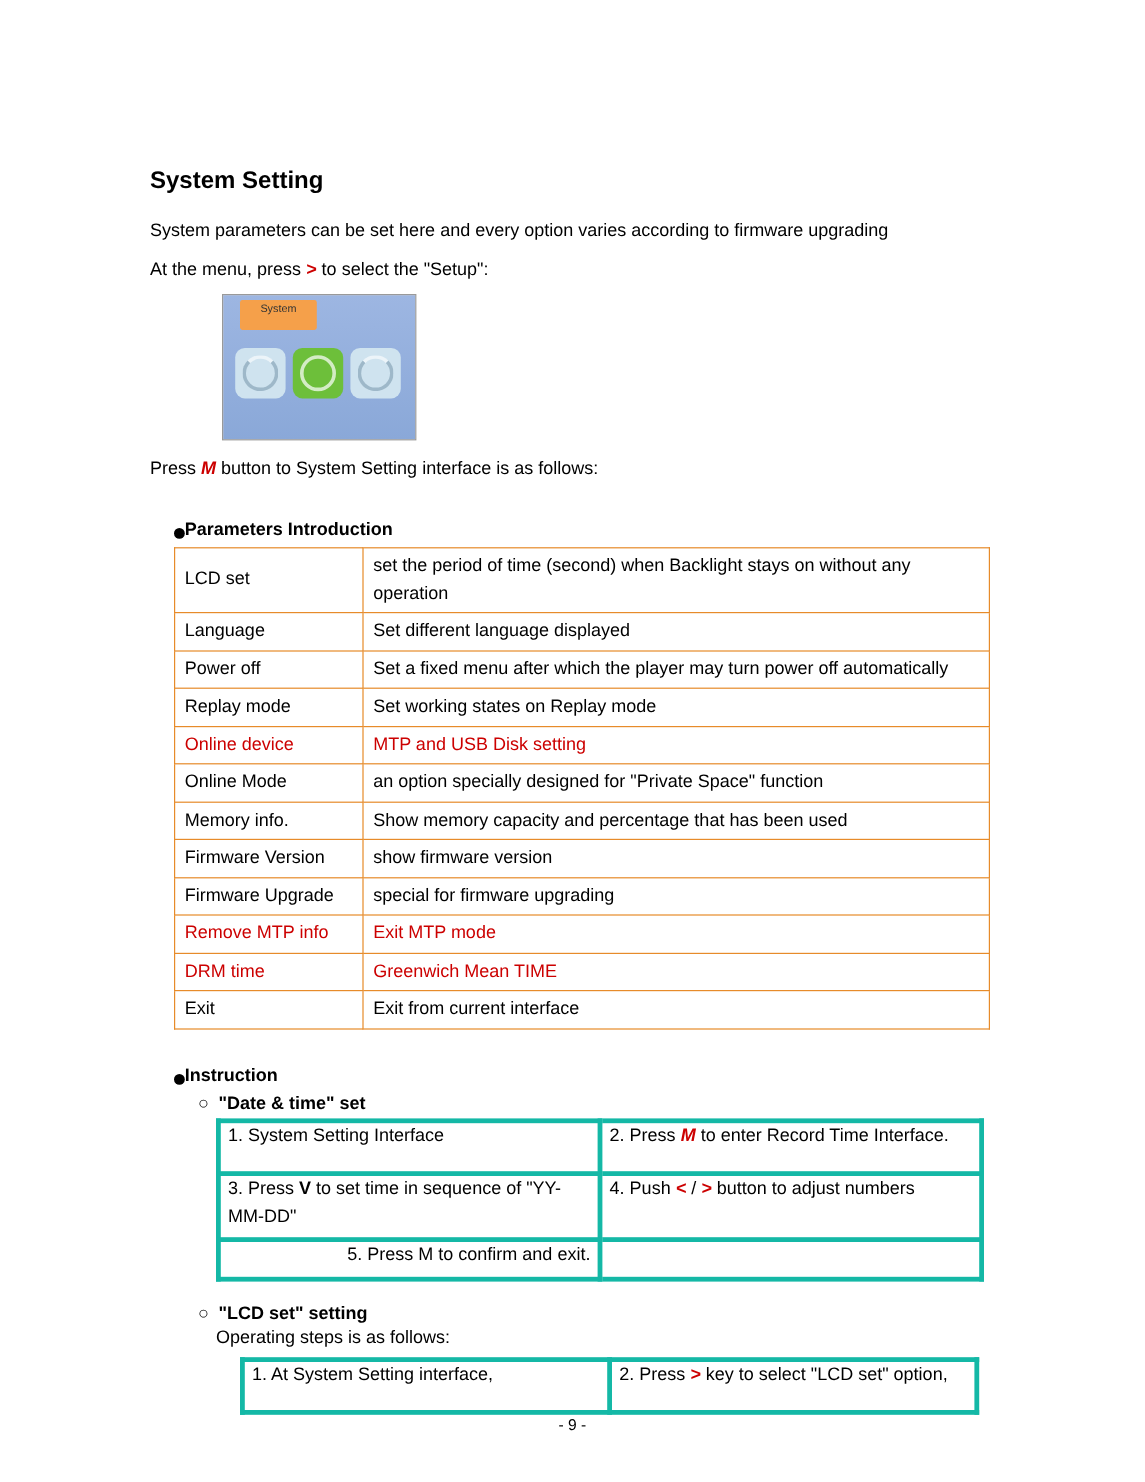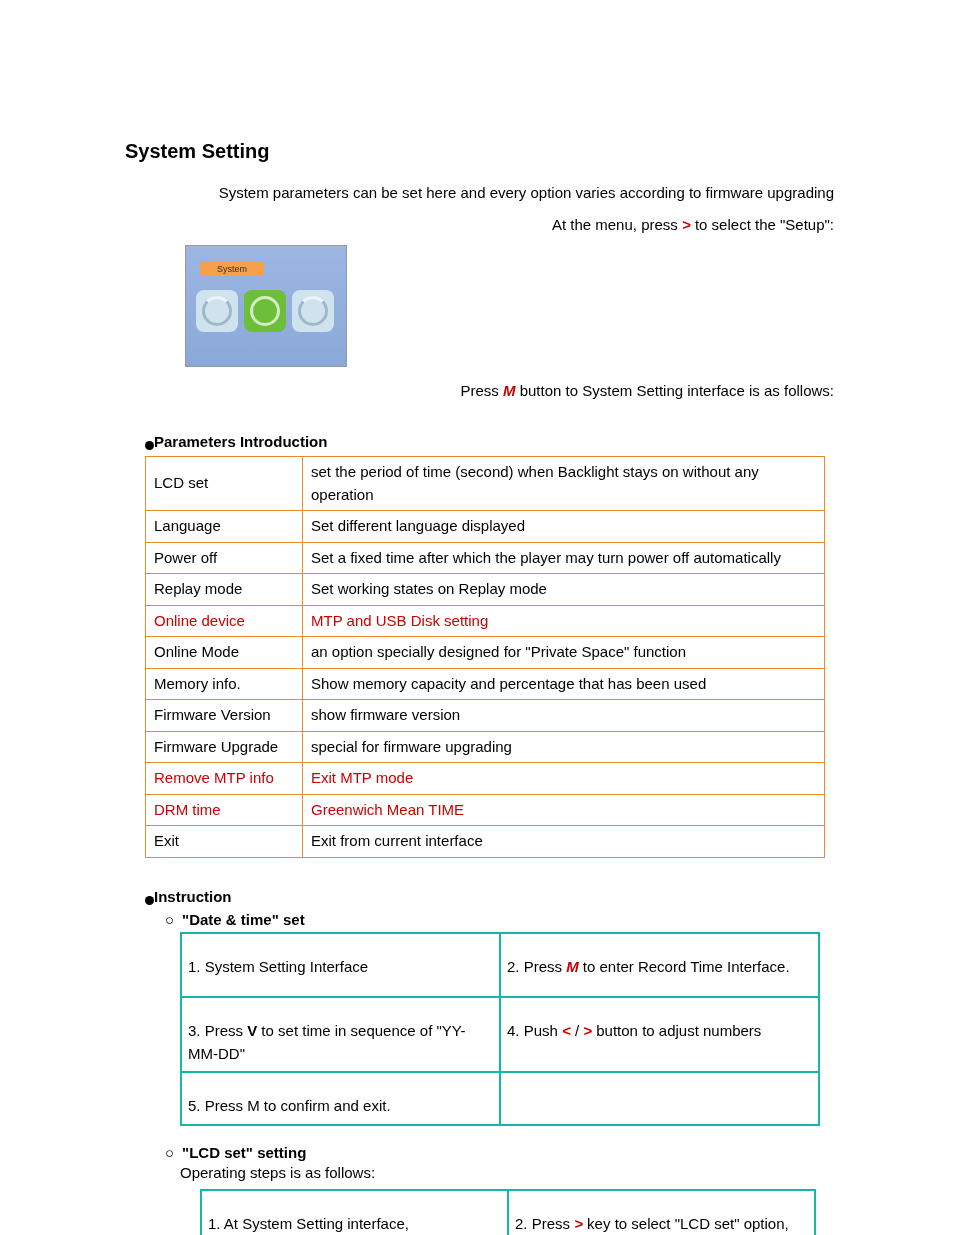--- a/index.html
+++ b/index.html
@@ -15,38 +15,38 @@
     min-height: 1235px;
     box-sizing: border-box;
     padding: 140px 120px 40px 125px;
     position: relative;
   }
   h1 {
     font-size: 20px;
     font-weight: bold;
     margin: 0 0 18px 0;
   }
-  .indent-1 { margin-left: 40px; text-align: right; }
-  .indent-2 { margin-left: 60px; text-align: right; }
+  .indent-1 { margin-left: 40px; }
+  .indent-2 { margin-left: 60px; }
   .para { line-height: 1.6; margin: 0 0 8px 0; }
   .red { color: #c00; font-weight: bold; font-style: italic; }
   .red-plain { color: #c00; }
   .screenshot {
     width: 160px;
     height: 120px;
     background: linear-gradient(180deg,#9db6e2 0%, #8aa8d8 100%);
     border: 1px solid #999;
     margin: 4px 0 12px 60px;
     position: relative;
     overflow: hidden;
   }
   .screenshot .tab {
     position: absolute;
-    top: 16px; left: 14px;
-    width: 64px; height: 14px;
+    top: 4px; left: 14px;
+    width: 64px; height: 25px;
     background: #f5a04a;
     border-radius: 2px;
     font-size: 9px;
     color: #333;
     text-align: center;
     line-height: 14px;
   }
   .screenshot .icon {
     position: absolute;
     width: 42px; height: 42px;
@@ -94,22 +94,22 @@
     line-height: 1.5;
   }
   table.params td:first-child { width: 140px; }
   table.grid {
     border-collapse: collapse;
     width: 640px;
     margin-left: 55px;
     margin-top: 4px;
   }
   table.grid td {
-    border: 2px solid #14b8a6;
-    padding: 22px 6px 18px 6px;
+    border: 4px solid #14b8a6;
+    padding: 0 6px 18px 6px;
     vertical-align: top;
     width: 50%;
     line-height: 1.5;
   }
   .footer {
     position: absolute;
     bottom: 40px;
     left: 0;
     right: 0;
     text-align: center;
@@ -156,21 +156,21 @@
         <tr>
           <td>LCD set</td>
           <td>set the period of time (second) when Backlight stays on without any operation</td>
         </tr>
         <tr>
           <td>Language</td>
           <td>Set different language displayed</td>
         </tr>
         <tr>
           <td>Power off</td>
-          <td>Set a fixed time after which the player may turn power off automatically</td>
+          <td>Set a fixed menu after which the player may turn power off automatically</td>
         </tr>
         <tr>
           <td>Replay mode</td>
           <td>Set working states on Replay mode</td>
         </tr>
         <tr>
           <td class="red-plain">Online device</td>
           <td class="red-plain">MTP and USB Disk setting</td>
         </tr>
         <tr>
@@ -224,21 +224,21 @@
     </tr>
     <tr>
       <td style="padding-bottom:6px;">
         <span>3. Press </span><b>V</b><span> to set time in sequence of "YY-MM-DD"</span>
       </td>
       <td>
         <span>4. Push </span><span class="red">&lt;</span><span> / </span><span class="red">&gt;</span><span> button to adjust numbers</span>
       </td>
     </tr>
     <tr>
-      <td style="padding-bottom:6px;"><span>5. Press M to confirm and exit.</span></td>
+      <td style="padding-bottom:6px;text-align:right;"><span>5. Press M to confirm and exit.</span></td>
       <td style="padding-bottom:6px;"></td>
     </tr>
   </tbody>
     </table>
 
   <div class="sub-bullet" style="margin-top:18px;">
     <span class="circ">○</span>
     <span>"LCD set" setting</span>
   </div>
 

